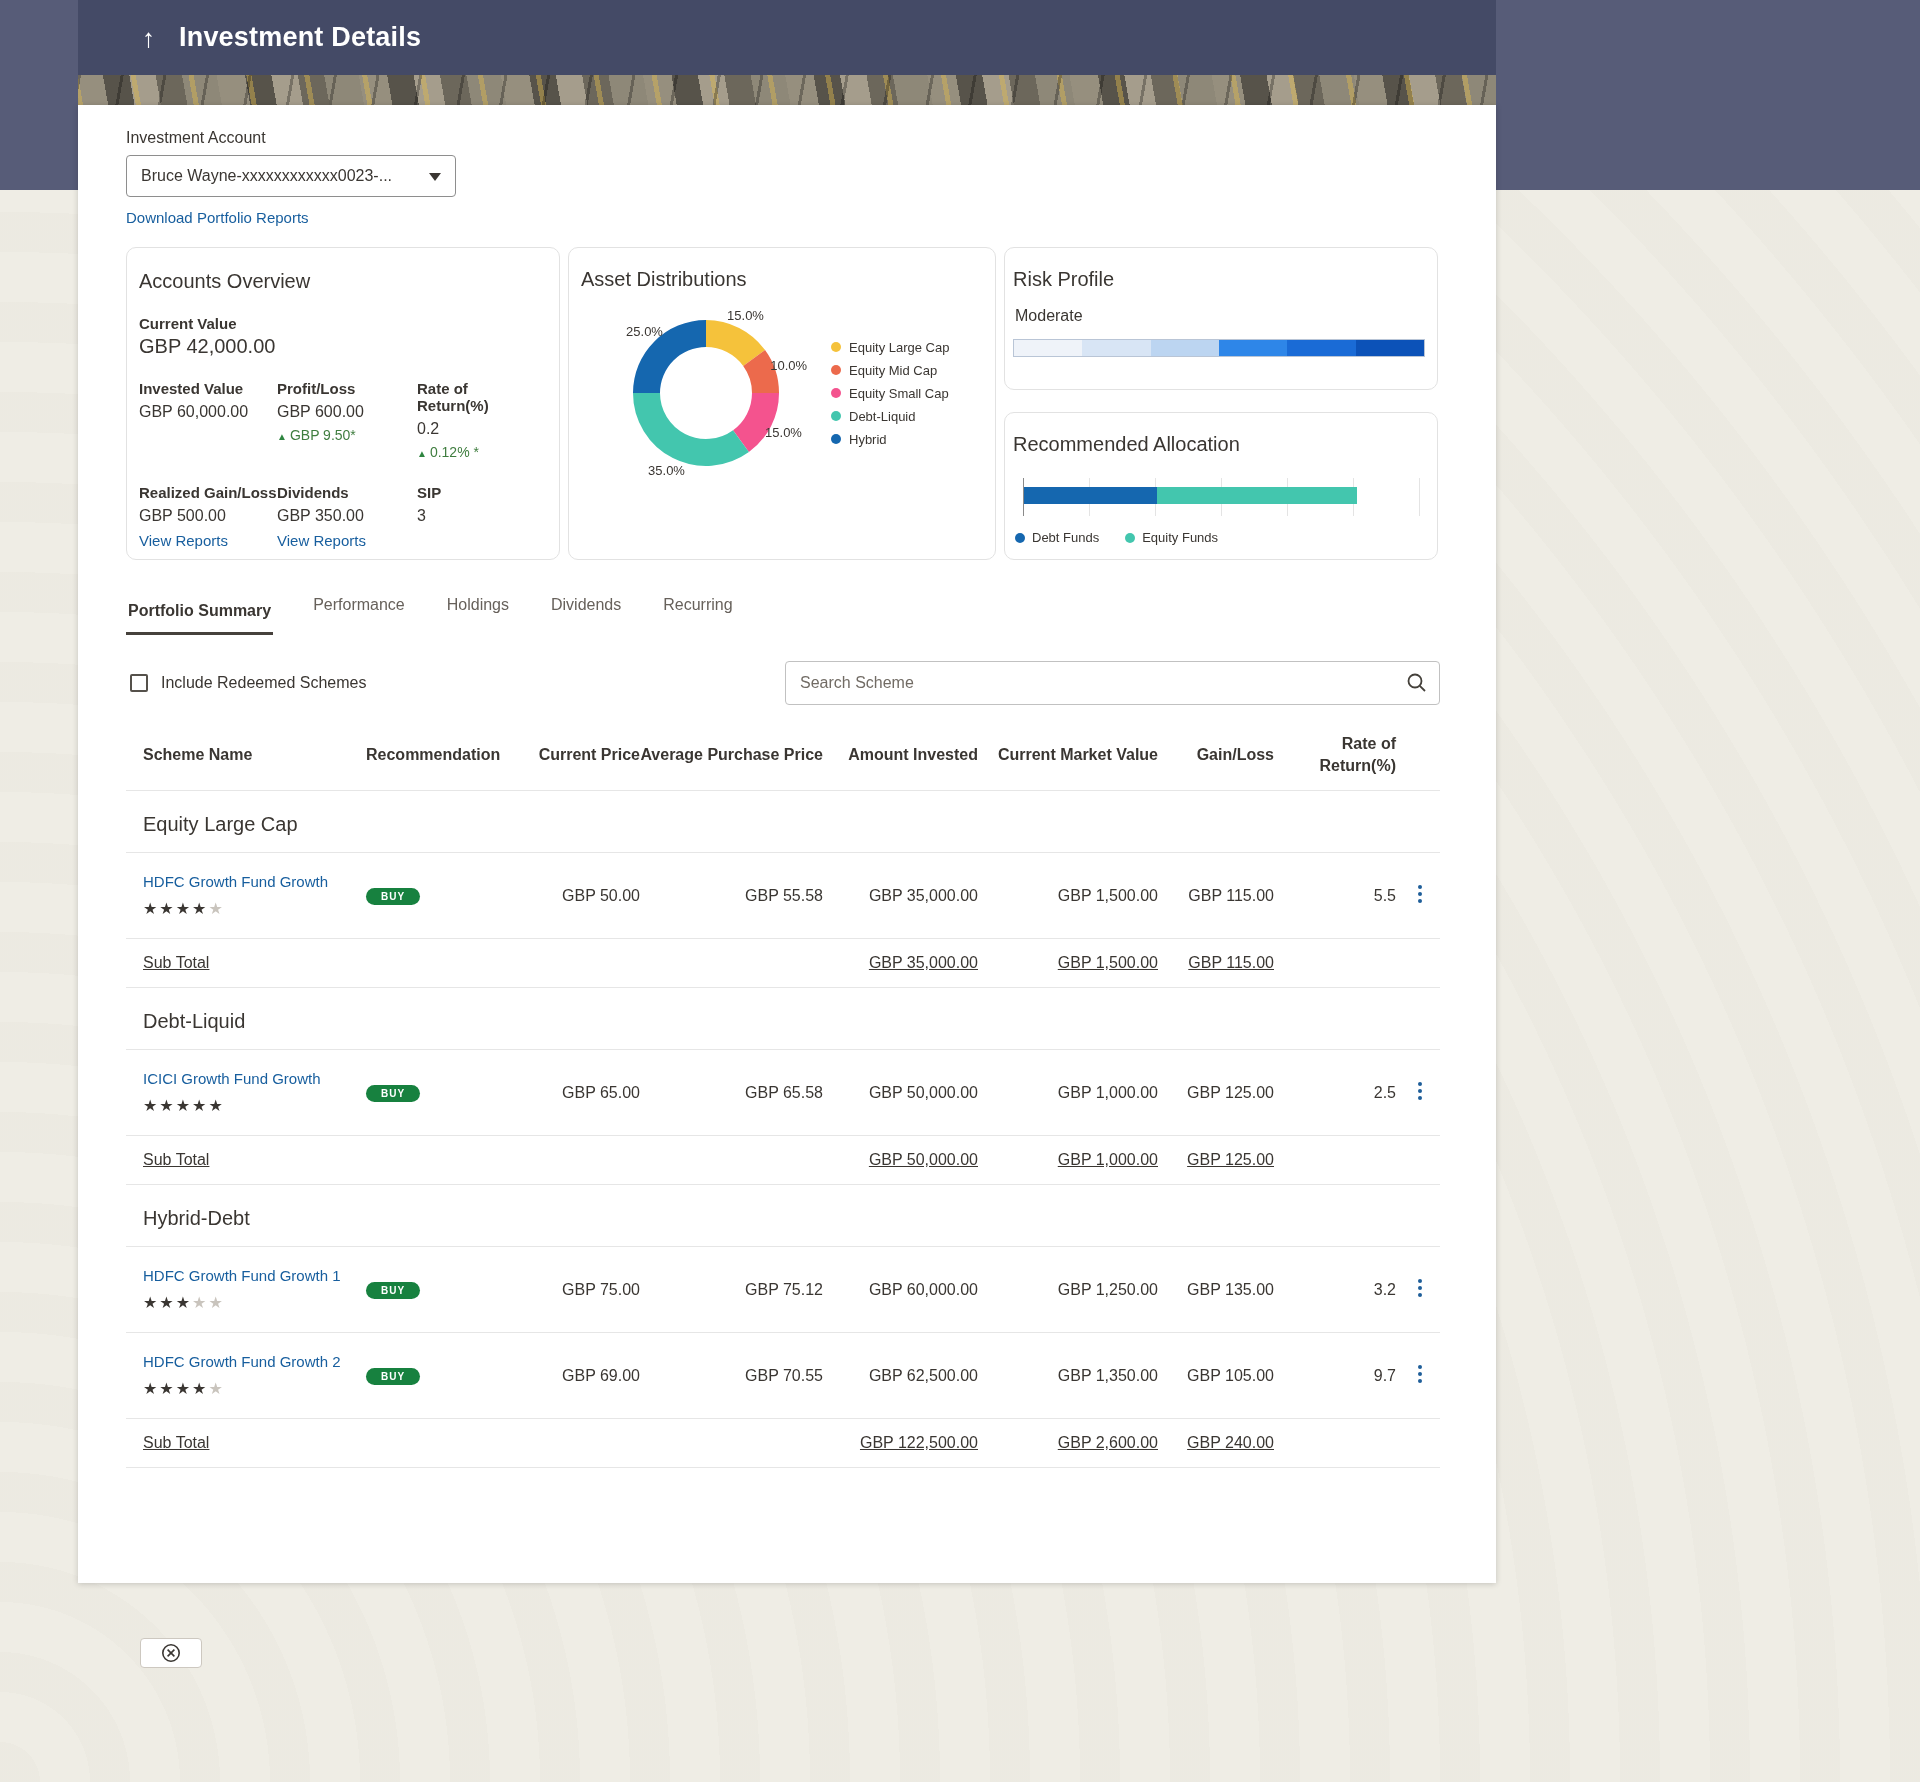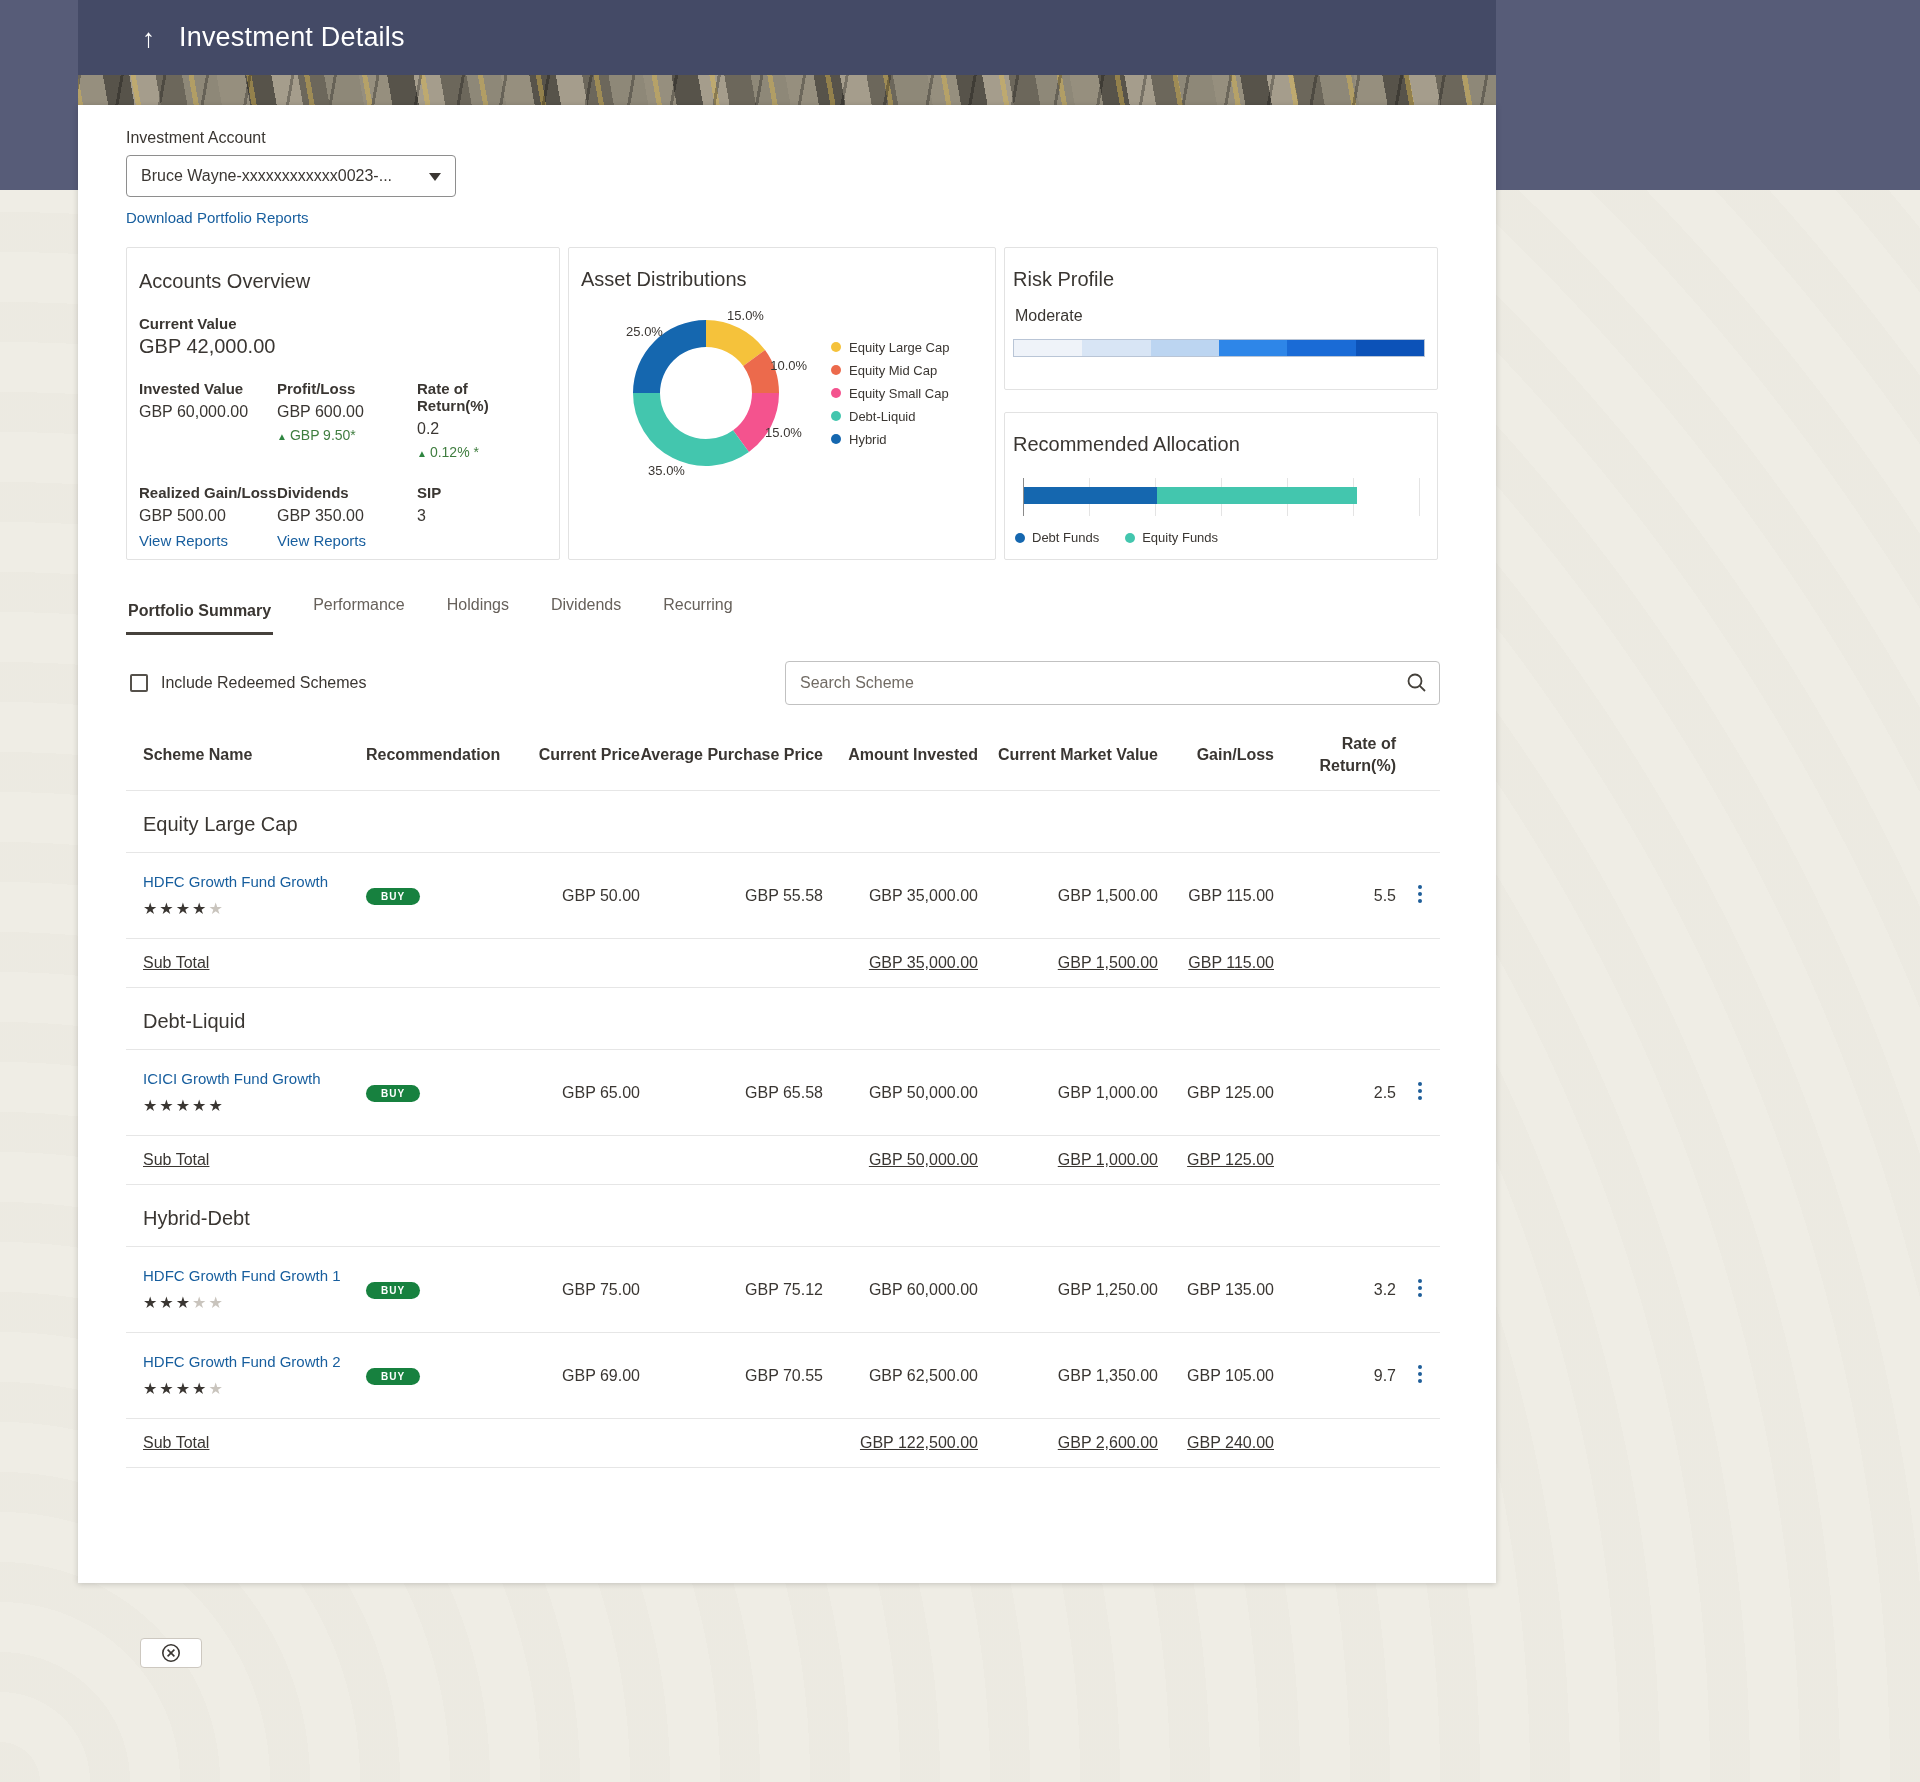--- a/index.html
+++ b/index.html
@@ -8,21 +8,21 @@
     width: 1920px; height: 1782px; overflow: hidden; position: relative;
     font-family: "Liberation Sans", sans-serif; color: #3A3632;
     background: #EFEDE5;
     background-image: repeating-radial-gradient(circle at 0 100%, rgba(120,110,90,.025) 0 40px, transparent 40px 90px);
   }
   .top-band { position: absolute; top: 0; left: 0; width: 100%; height: 190px; background: #575C78; }
   .page { position: relative; margin-left: 78px; width: 1418px; }
 
   .app-header { height: 75px; background: #444A66; display: flex; align-items: center; padding-left: 64px; gap: 24px; }
   .back-arrow { color: #FFFFFF; font-size: 26px; font-weight: bold; cursor: pointer; line-height: 1; }
-  .app-title { margin: 0; color: #FFFFFF; font-size: 27px; font-weight: normal; letter-spacing: .2px; }
+  .app-title { margin: 0; color: #FFFFFF; font-size: 27px; font-weight: bold; letter-spacing: .2px; }
 
   .banner {
     height: 30px;
     background:
       repeating-linear-gradient(100deg, rgba(0,0,0,.28) 0 3px, transparent 3px 42px),
       repeating-linear-gradient(80deg, rgba(220,184,78,.45) 0 5px, transparent 5px 57px),
       repeating-linear-gradient(-100deg, #8E8878 0 34px, #6C675B 34px 60px, #A59D8C 60px 86px, #57534A 86px 112px, #968F7E 112px 140px);
   }
 
   .card {
@@ -37,21 +37,21 @@
     display: flex; align-items: center; justify-content: space-between; padding: 0 14px;
     font-size: 16px; cursor: pointer;
   }
   .select .txt { white-space: nowrap; overflow: hidden; text-overflow: ellipsis; max-width: 272px; }
   .chev { width: 0; height: 0; border: 6px solid transparent; border-top: 8px solid #3A3632; margin-top: 7px; }
   a.link { color: #175E9E; text-decoration: none; font-size: 15px; }
   .dl-link { display: inline-block; margin-top: 12px; }
 
   
   .panels { display: flex; gap: 8px; margin-top: 20px; }
-  .panel { border: 1px solid #E2E2E2; border-radius: 2px; background: #fff; }
+  .panel { border: 1px solid #E2E2E2; border-radius: 10px; background: #fff; }
   .panel h2 { font-size: 20px; font-weight: 400; color: #3A3632; margin: 0; }
 
   .overview { width: 434px; height: 313px; padding: 22px 16px 16px 12px; }
   .ov-label { font-weight: bold; font-size: 15px; }
   .ov-value { font-size: 16px; margin-top: 6px; }
   .ov-value.big { font-size: 20px; margin-top: 3px; }
   .cv-block { margin-top: 22px; }
   .ov-grid { display: grid; grid-template-columns: 138px 140px 1fr; row-gap: 24px; margin-top: 22px; }
   .change { font-size: 14px; color: #3F7D3F; margin-top: 6px; }
   .tri { font-size: 10px; color: #2E8540; margin-right: 3px; }

